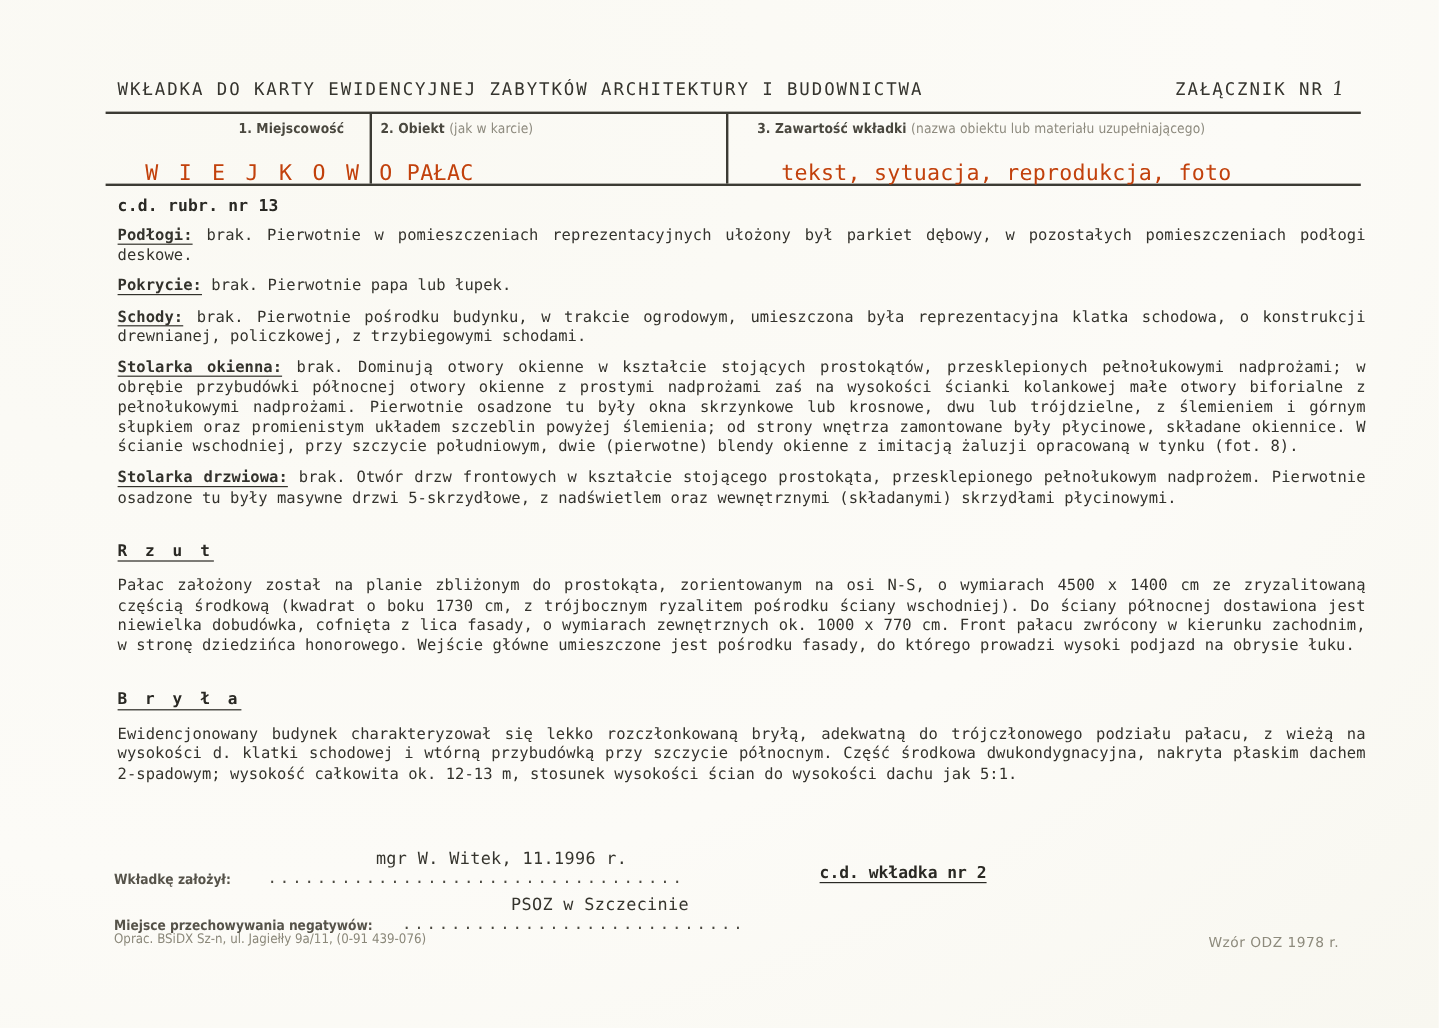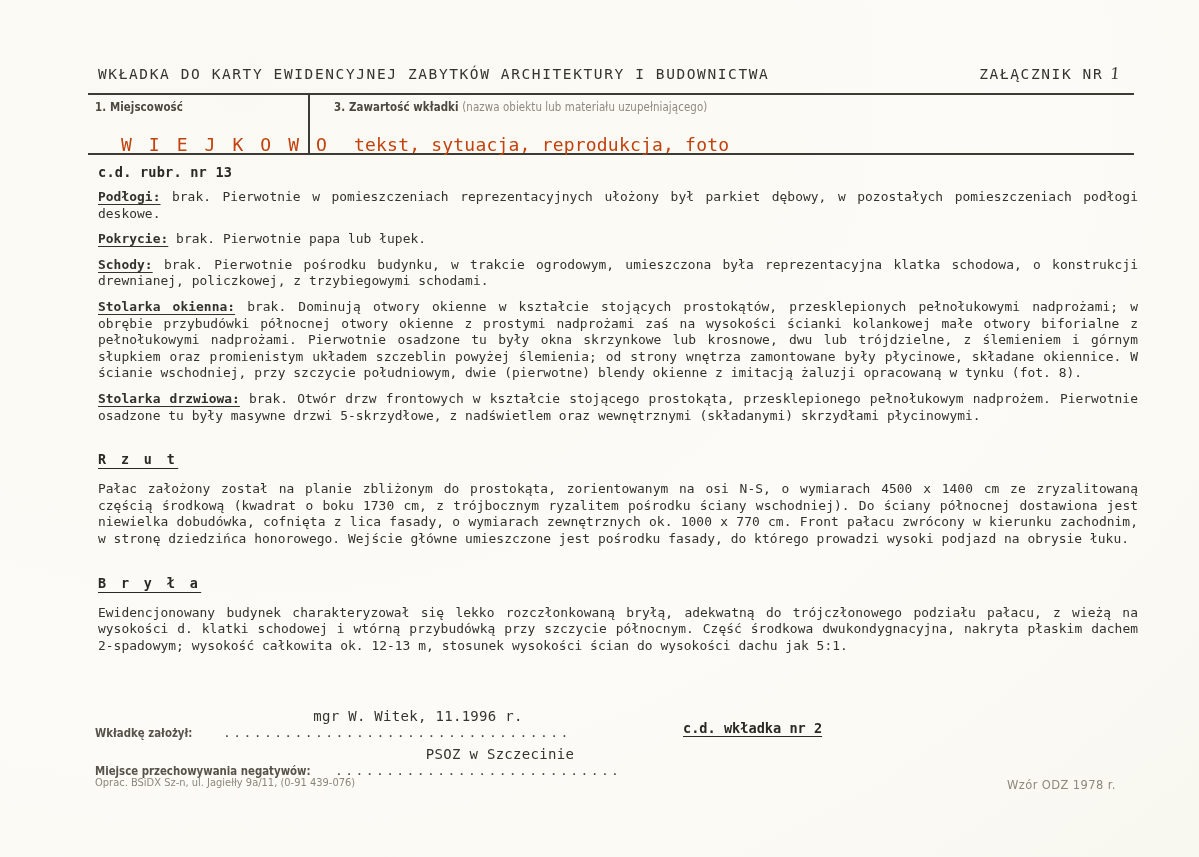--- a/index.html
+++ b/index.html
@@ -73,21 +73,21 @@
     border-top: 2.2px solid #3c3b34;
     border-bottom: 2.2px solid #3c3b34;
     display: flex;
     box-sizing: border-box;
   }
   .idcell {
     position: relative;
     box-sizing: border-box;
     padding: 5px 0 0 7px;
   }
-  .idcell.c1 { width: 222px; border-right: 2.2px solid #3c3b34; }
+  .idcell.c1 { width: 222px; border-right: 2.2px solid #3c3b34; text-align: right; }
   .idcell.c2 { width: 297px; border-right: 2.2px solid #3c3b34; }
   .idcell.c3 { flex: 1; padding-left: 24px; }
   .cell-label {
     font-size: 11.4px;
     color: #4a483f;
     letter-spacing: 0.1px;
     white-space: nowrap;
     font-family: "DejaVu Sans", "Liberation Sans", sans-serif;
     font-weight: 600;
     transform: scaleX(0.9);
@@ -247,20 +247,28 @@
 
     <div class="idcell c1">
       <div class="cell-label">
         <span>1.</span>
         <span>Miejscowość</span>
         <span class="faint"></span>
       </div>
       <div class="cell-value">W I E J K O W O</div>
     </div>
 
+    <div class="idcell c2">
+      <div class="cell-label">
+        <span>2.</span>
+        <span>Obiekt</span>
+        <span class="faint">(jak w karcie)</span>
+      </div>
+      <div class="cell-value">PAŁAC</div>
+    </div>
 
     <div class="idcell c3">
       <div class="cell-label">
         <span>3.</span>
         <span>Zawartość wkładki</span>
         <span class="faint">(nazwa obiektu lub materiału uzupełniającego)</span>
       </div>
       <div class="cell-value">tekst, sytuacja, reprodukcja, foto</div>
     </div>
 

